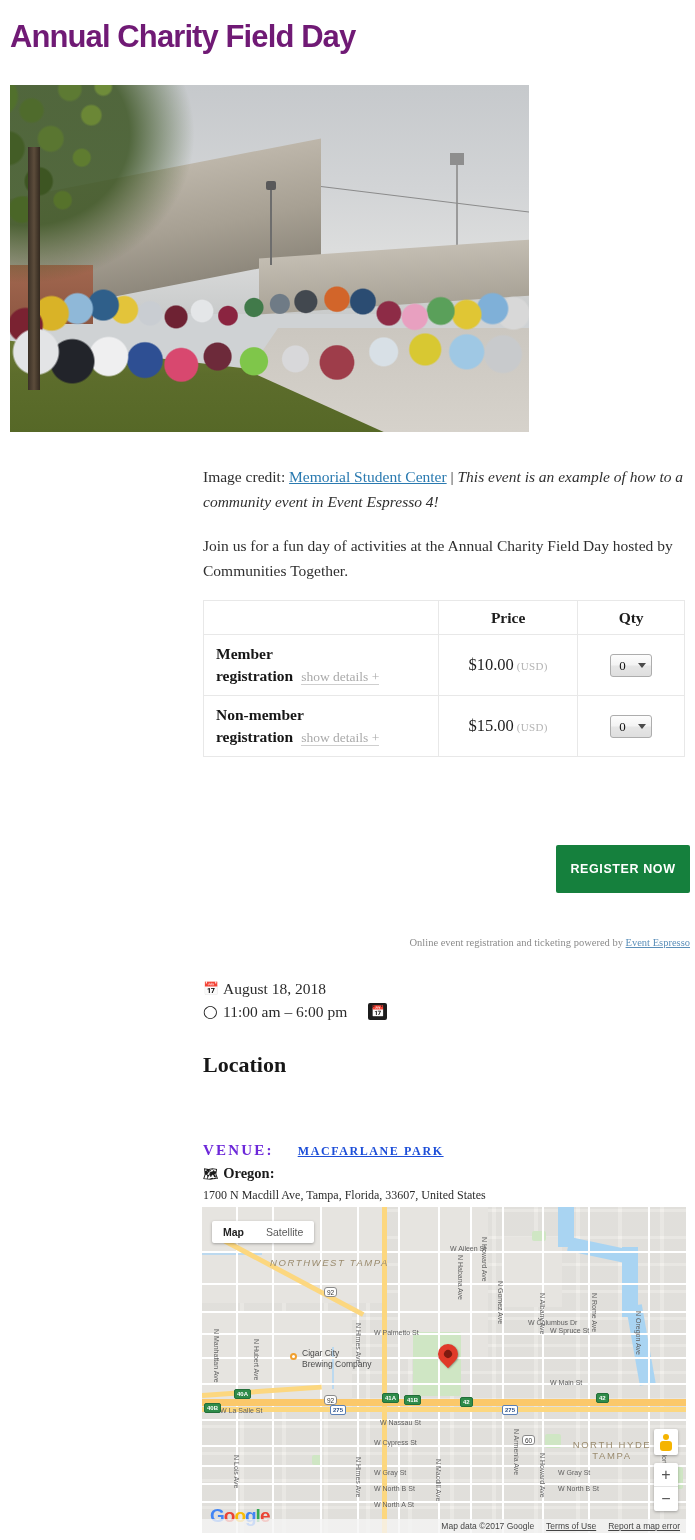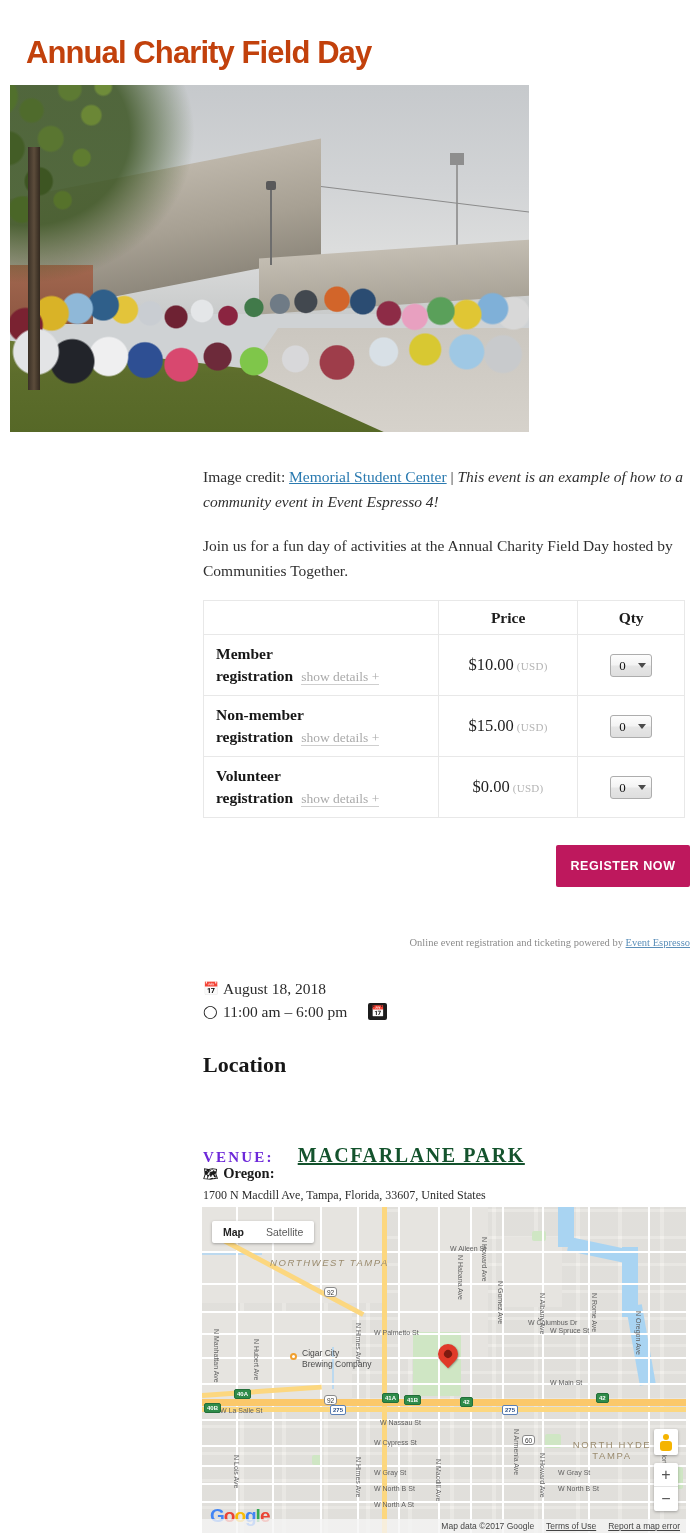--- a/index.html
+++ b/index.html
@@ -14,22 +14,22 @@
     position: relative;
     overflow: hidden;
   }
 
   
   .page-title {
     font-family: "Liberation Sans", sans-serif;
     font-weight: bold;
     font-size: 31px;
     letter-spacing: -0.9px;
-    color: #c2410c;
-    margin: 16px;
+    color: #701a75;
+    margin: 0;
     padding: 18px 0 0 10px;
     line-height: 1.25;
   }
 
   
   .hero {
     position: absolute;
     left: 10px;
     top: 85px;
     width: 519px;
@@ -213,22 +213,22 @@
   .qty-wrap { position:relative; display:inline-block; }
   .qty-arrow {
     position:absolute; right:6px; top:50%; margin-top:-2px;
     width:0;height:0;border-left:4px solid transparent;border-right:4px solid transparent;
     border-top:5px solid #4a4a4a; pointer-events:none;
   }
 
   
   .register-btn {
     position:absolute; left:556px; top:845px;
-    width:134px; height:42px;
-    background:#be185d; color:#ffffff;
+    width:134px; height:48px;
+    background:#15803d; color:#ffffff;
     font-family:"Liberation Sans", sans-serif;
     font-weight:bold; font-size:12.5px; letter-spacing:0.6px;
     border:none; border-radius:2px;
     cursor:pointer;
   }
 
   
   .powered {
     position:absolute; left:203px; top:937px; width:487px;
     text-align:right; font-size:10.5px; color:#8b8b8b;
@@ -250,22 +250,22 @@
   .loc-head {
     position:absolute; left:203px; top:1052px;
     font-family:"Liberation Serif", serif;
     font-weight:bold; font-size:22px; color:#171717; margin:0;
   }
   .venue-row { position:absolute; left:203px; top:1120px; display:flex; align-items:baseline; }
   .venue-label {
     font-weight:bold; font-size:15px; letter-spacing:2.2px; color:#6d28d9;
   }
   .venue-link {
-    margin-left:24px; font-weight:bold; font-size:20px; letter-spacing:1.6px;
-    color:#14532d; text-decoration:underline;margin-top:24px;
+    margin-left:24px; font-weight:bold; font-size:12px; letter-spacing:1.6px;
+    color:#1d4ed8; text-decoration:underline;margin-top:24px;
   }
   .addr-label {
     position:absolute; left:203px; top:1165px;
     font-weight:bold; font-size:14.5px; color:#1a1a1a;
   }
   .addr-label .glyph { margin-right:5px; font-size:12px; }
   .addr-text {
     position:absolute; left:203px; top:1188px;
     font-size:12px; color:#2b2b2b;
   }
@@ -444,32 +444,20 @@
         <span class="tk-name"><span>Non-member registration</span><span class="details">show details +</span></span>
       </td>
       <td class="td-price"><span>$15.00</span><span class="cur">(USD)</span></td>
       <td class="td-qty">
         <span class="qty-wrap">
           <select class="qty"><option>0</option></select>
           <span class="qty-arrow"></span>
         </span>
       </td>
     </tr>
-    <tr>
-      <td class="td-name">
-        <span class="tk-name"><span>Volunteer registration</span><span class="details">show details +</span></span>
-      </td>
-      <td class="td-price"><span>$0.00</span><span class="cur">(USD)</span></td>
-      <td class="td-qty">
-        <span class="qty-wrap">
-          <select class="qty"><option>0</option></select>
-          <span class="qty-arrow"></span>
-        </span>
-      </td>
-    </tr>
   </tbody>
 </table>
 
 <button class="register-btn">REGISTER NOW</button>
 
 <div class="powered"><span>Online event registration and ticketing powered by </span><a href="#">Event Espresso</a></div>
 
 <div class="datetime">
   <div class="dt-row">
     <span class="glyph">📅</span>

